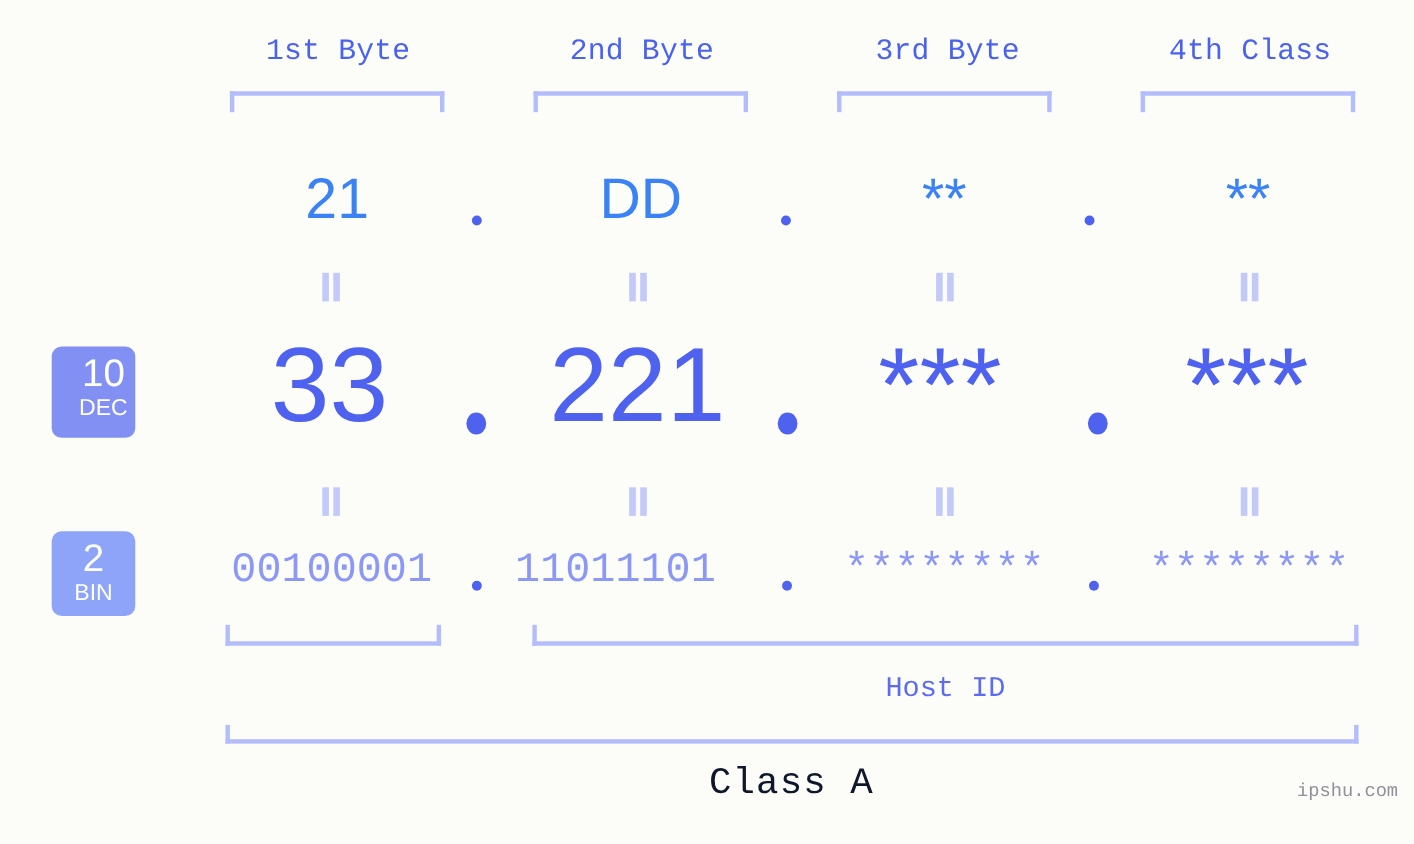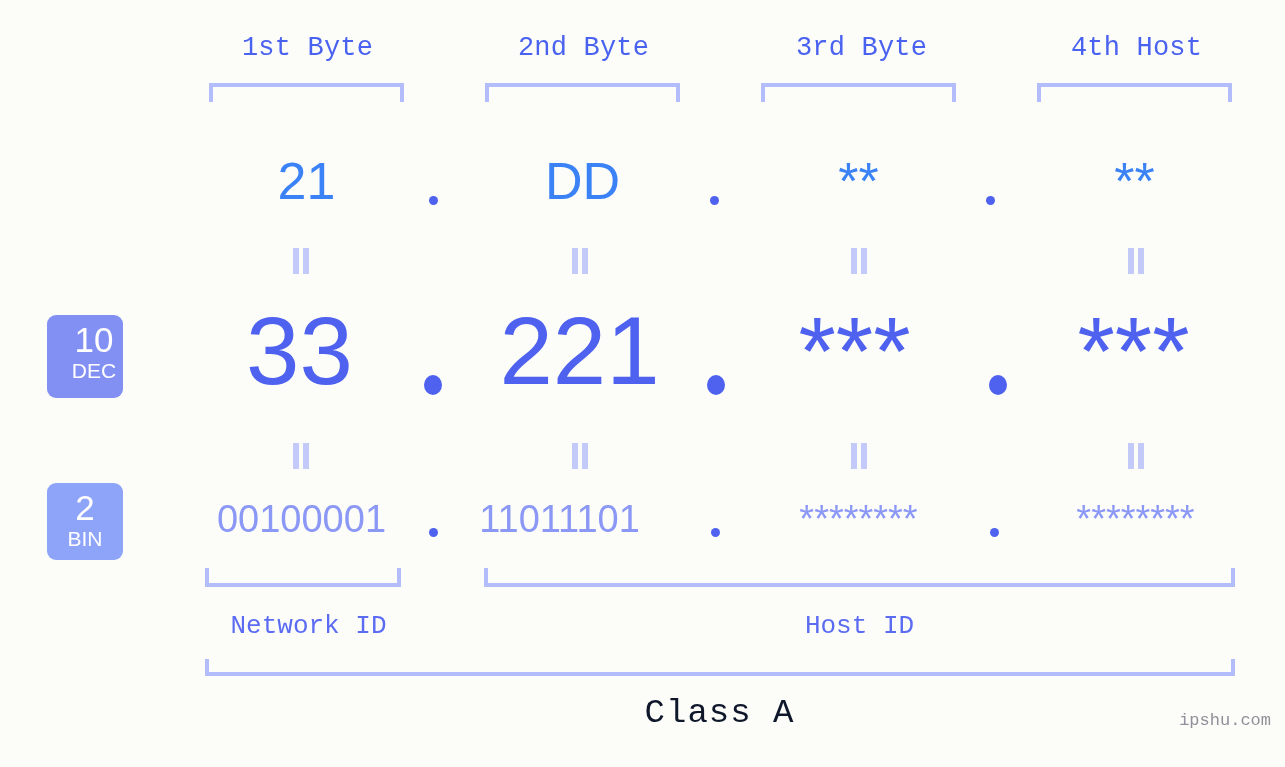--- a/index.html
+++ b/index.html
@@ -85,21 +85,21 @@
     line-height: 60px;
   }
   .dec-val {
     font-family: "Liberation Sans", sans-serif;
     font-size: 96px;
     color: #4f62ef;
     top: 298px;
     line-height: 106px;
   }
   .bin-val {
-    font-family: Liberation Sans, sans-serif;
+    font-family: Liberation Mono, monospace;
     font-size: 38px;
     color: #8b98f5;
     top: 497px;
     line-height: 44px;
     letter-spacing: 0px;
   }
 
   
   .dot {
     position: absolute;
@@ -158,21 +158,21 @@
   }
 </style>
 </head>
 <body>
 
 <div id="stage" style="background: rgb(252, 253, 249);">
 
   <div class="byte-label" style="left:190px;width:235px;">1st Byte</div>
   <div class="byte-label" style="left:466px;width:235px;">2nd Byte</div>
   <div class="byte-label" style="left:744px;width:235px;">3rd Byte</div>
-  <div class="byte-label" style="left:1019px;width:235px;">4th Host</div>
+  <div class="byte-label" style="left:1019px;width:235px;">4th Class</div>
 
   <div class="bracket bracket-down" style="left:209px;top:83px;width:195px;height:19px;"></div>
   <div class="bracket bracket-down" style="left:485px;top:83px;width:195px;height:19px;"></div>
   <div class="bracket bracket-down" style="left:761px;top:83px;width:195px;height:19px;"></div>
   <div class="bracket bracket-down" style="left:1037px;top:83px;width:195px;height:19px;"></div>
 
 
   <div class="cell hex-val" style="left:189px;width:235px;">21</div>
   <div class="cell hex-val" style="left:465px;width:235px;">DD</div>
   <div class="cell hex-val" style="left:741px;width:235px;">**</div>
@@ -240,21 +240,20 @@
   <div class="cell bin-val" style="left:741px;width:235px;">********</div>
   <div class="cell bin-val" style="left:1018px;width:235px;">********</div>
 
   <div class="dot dot-bin" style="left:429px;top:528px;"></div>
   <div class="dot dot-bin" style="left:711px;top:528px;"></div>
   <div class="dot dot-bin" style="left:990px;top:528px;"></div>
 
   <div class="bracket bracket-up" style="left:205px;top:568px;width:196px;height:19px;"></div>
   <div class="bracket bracket-up" style="left:484px;top:568px;width:751px;height:19px;"></div>
 
-  <div class="id-label" style="left:191px;width:235px;">Network ID</div>
   <div class="id-label" style="left:742px;width:235px;">Host ID</div>
 
   <div class="bracket bracket-up" style="left:205px;top:659px;width:1030px;height:17px;"></div>
 
   <div class="class-label" style="left:602px;width:235px;">Class A</div>
 
   <div class="watermark">ipshu.com</div>
 
 </div>
 

